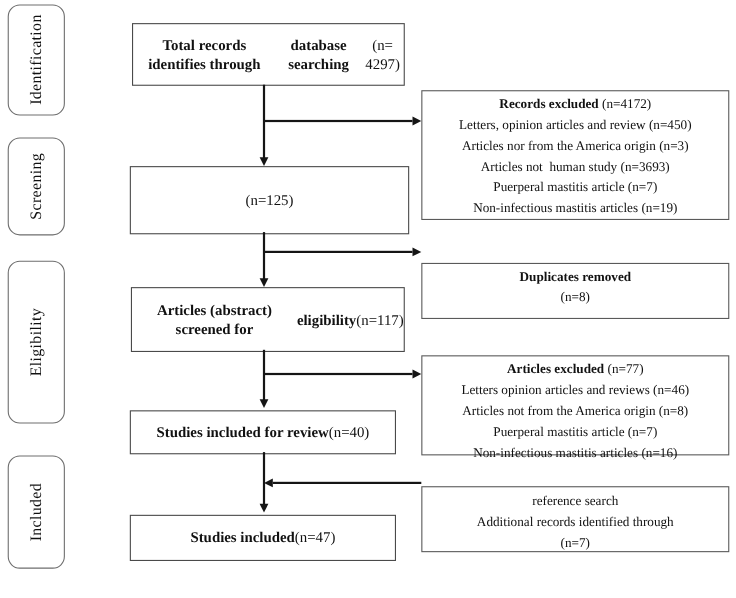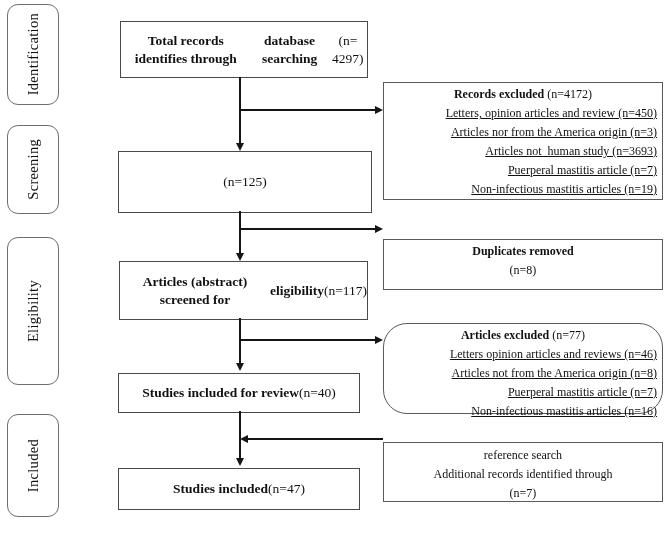--- a/index.html
+++ b/index.html
@@ -26,21 +26,21 @@
   }
   .fline{font-weight:bold;font-size:13.5px;line-height:18px;}
   .fcount{font-weight:normal;font-size:13.5px;line-height:18px;}
   
   .rbox{
     position:absolute;background:#fff;border:1px solid #5a5a5a;
     font-size:12px;line-height:19px;padding:2px 5px;box-sizing:border-box;margin-top:32px;
   }
   .rtitle{text-align:center;}
   .rtitle .b{font-weight:bold;}
-  .ritem{text-align:right;white-space:pre-wrap;text-decoration:underline;}
+  .ritem{text-align:center;white-space:pre-wrap;}
   .rcenter{text-align:center;}
   
   .vline{position:absolute;width:2px;background:#151515;}
   .hline{position:absolute;height:2px;background:#151515;}
   .ah-down{position:absolute;width:0;height:0;
     border-left:4.5px solid transparent;border-right:4.5px solid transparent;
     border-top:8px solid #151515;}
   .ah-right{position:absolute;width:0;height:0;
     border-top:4.5px solid transparent;border-bottom:4.5px solid transparent;
     border-left:8px solid #151515;}
@@ -99,21 +99,21 @@
     <div class="ritem">Articles not  human study (n=3693)</div>
     <div class="ritem">Puerperal mastitis article (n=7)</div>
     <div class="ritem">Non-infectious mastitis articles (n=19)</div>
   </div>
 
   <div class="rbox" style="left:383px;top:207px;width:280px;height:51px;">
     <div class="rtitle"><span class="b">Duplicates removed</span></div>
     <div class="rcenter">(n=8)</div>
   </div>
 
-  <div class="rbox" style="left:383px;top:291px;width:280px;height:91px;border-radius:24px;">
+  <div class="rbox" style="left:383px;top:291px;width:280px;height:91px;">
     <div class="rtitle"><span class="b">Articles excluded</span> <span>(n=77)</span></div>
     <div class="ritem">Letters opinion articles and reviews (n=46)</div>
     <div class="ritem">Articles not from the America origin (n=8)</div>
     <div class="ritem">Puerperal mastitis article (n=7)</div>
     <div class="ritem">Non-infectious mastitis articles (n=16)</div>
   </div>
 
   <div class="rbox" style="left:383px;top:410px;width:280px;height:60px;padding-top:3px;">
     <div class="rcenter">reference search</div>
     <div class="rcenter">Additional records identified through</div>

